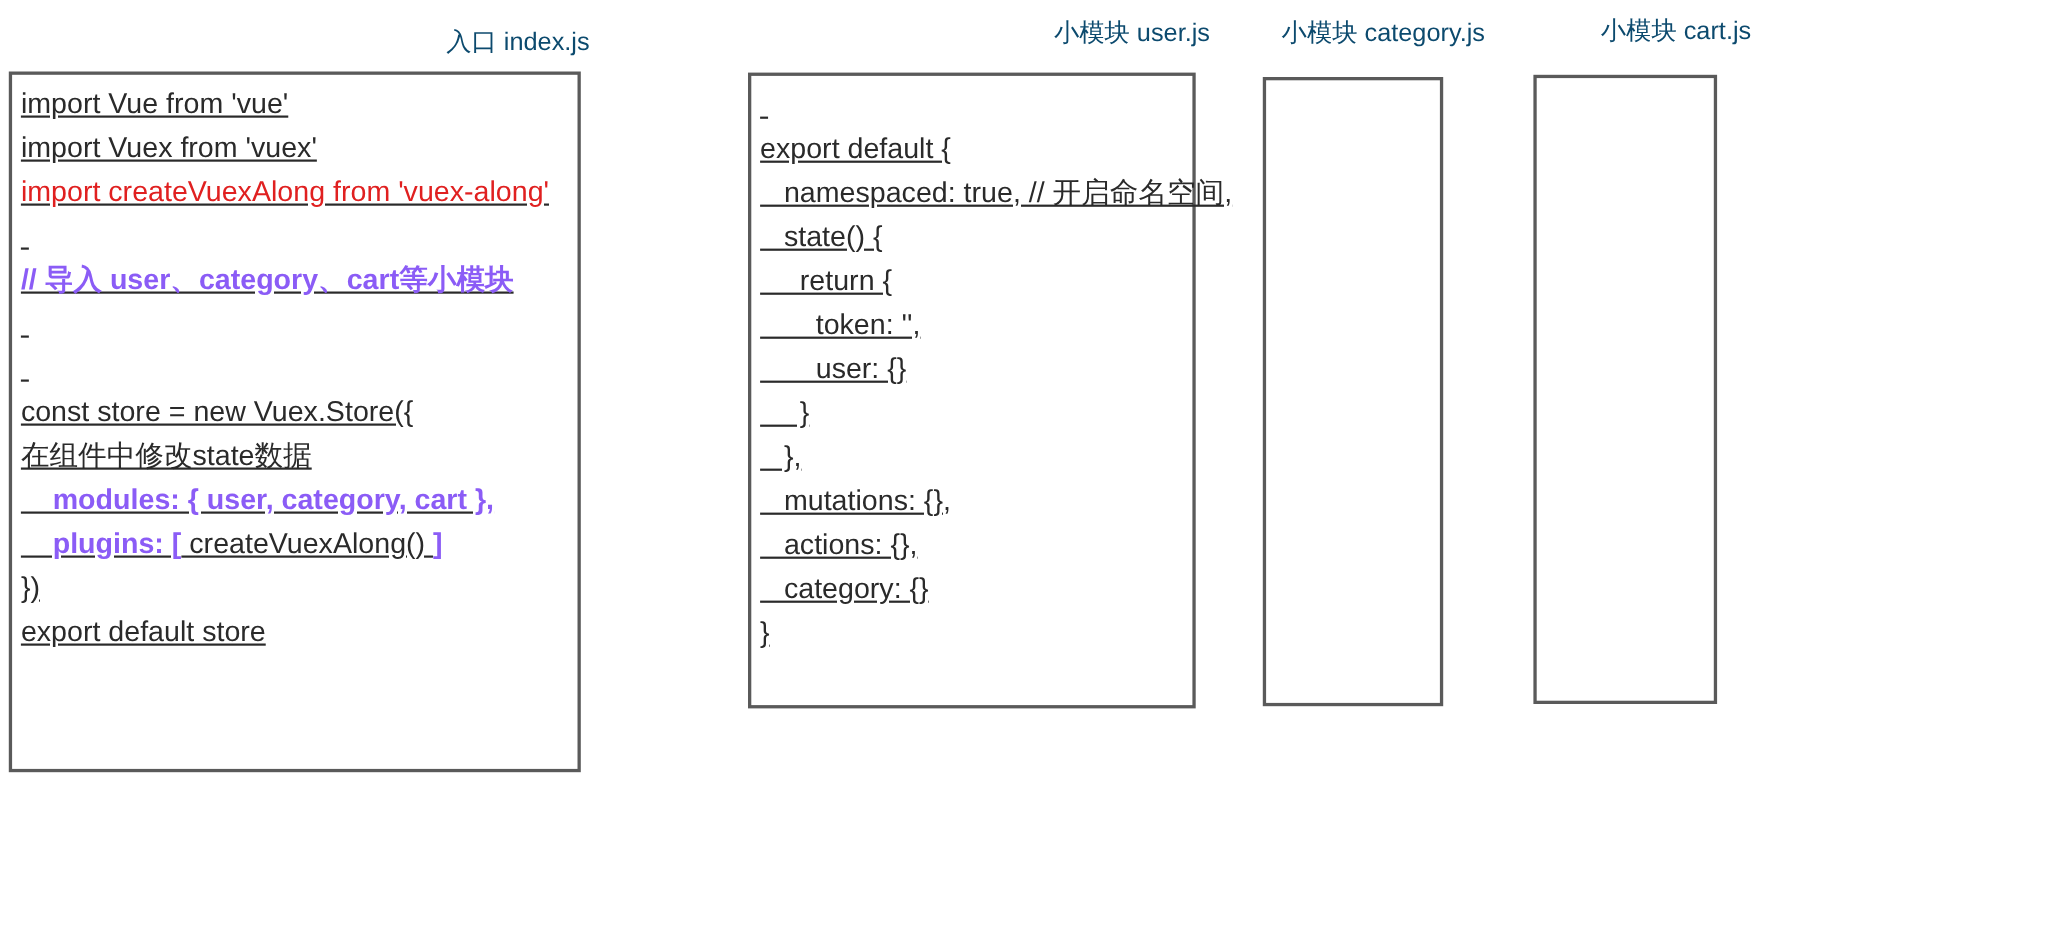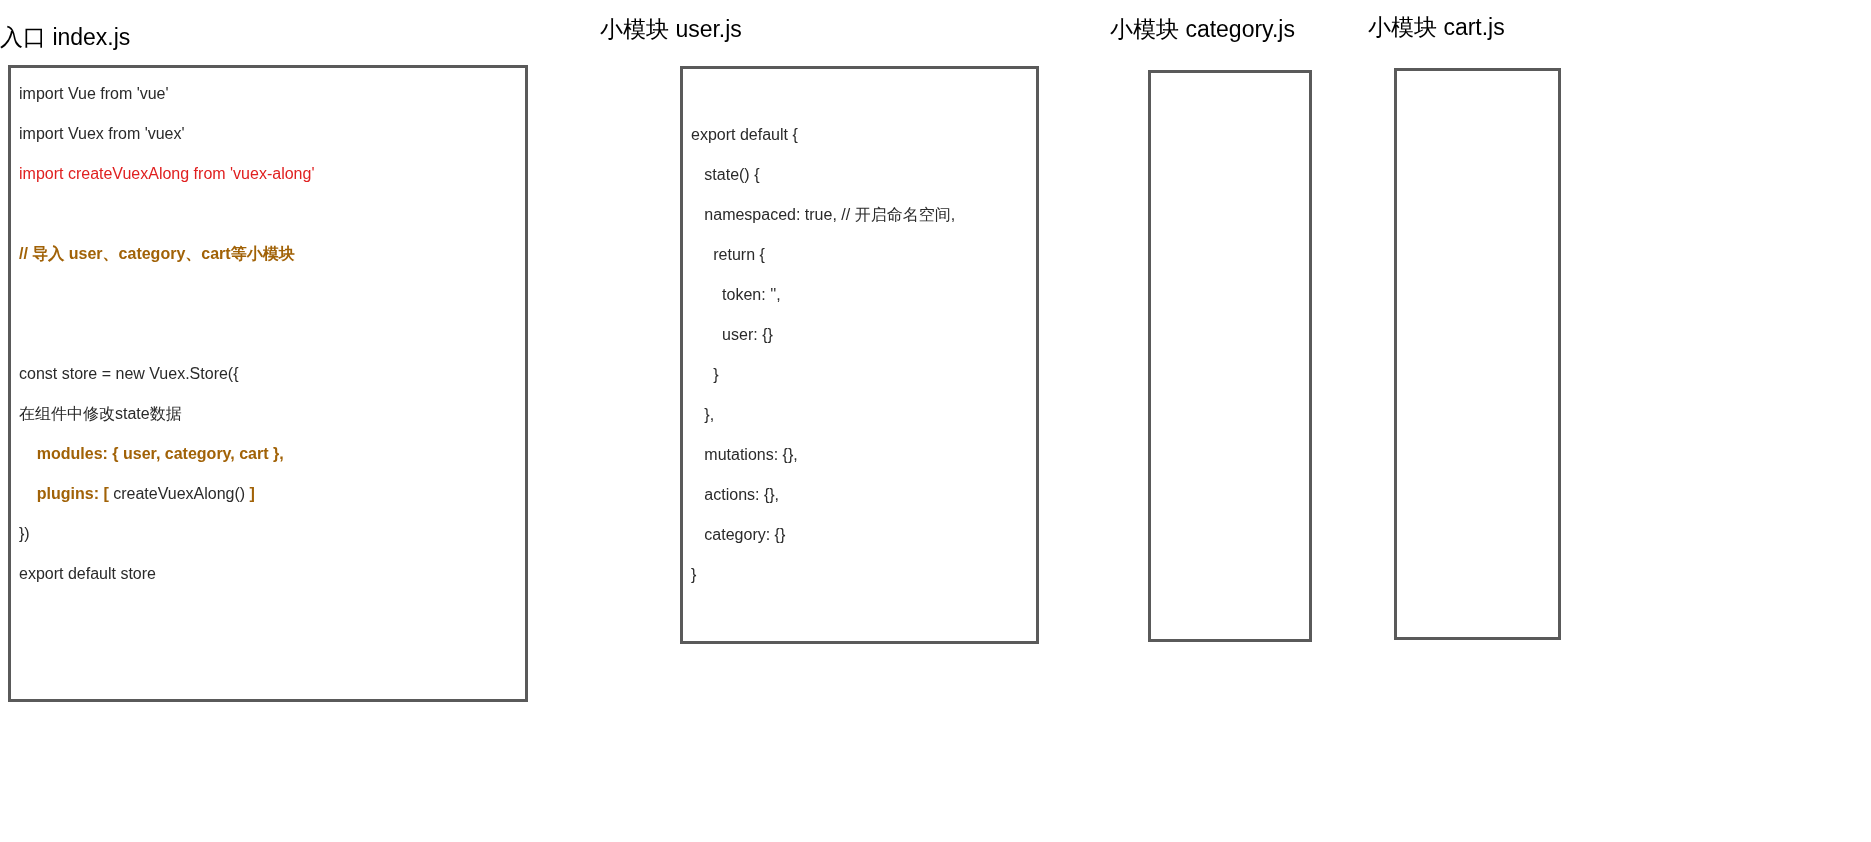--- a/index.html
+++ b/index.html
@@ -25,69 +25,70 @@
 
   .panel {
     position: absolute;
   }
 
   .panel-title {
     position: absolute;
     top: 0;
     left: 0;
     width: 100%;
-    text-align: left;
+    text-align: right;
     font-size: 23px;
     line-height: 30px;
-    color: #000000;
+    color: #0c4a6e;
     white-space: nowrap;
   }
 
   .code-box {
     position: absolute;
     box-sizing: border-box;
     border: 3px solid #5a5a5a;
     background: #ffffff;
   }
 
   .code-body {
     position: absolute;
     left: 0;
     top: 0;
     padding: 6px 8px 6px 8px;
     box-sizing: border-box;
     width: 100%;
   }
 
   .line {
-    font-size: 16px;
+    font-size: 26px;
     line-height: 40px;
     white-space: pre;
     color: #2a2a2a;
     letter-spacing: 0px;
+    text-decoration: underline;
   }
 
   .red {
     color: #e02020;
     margin-top: 40px;
   }
   .red-bold {
-    color: #a16207;
+    color: #8b5cf6;
     font-weight: bold;
   }
   .blk {
     color: #2a2a2a;
   }
 
   
   #panel-index      { left: 0px;    top: 22px;  width: 536px; }
   #panel-index .code-box   { left: 8px;  top: 43px;  width: 520px; height: 637px; }
 
   #panel-user       { left: 600px;  top: 14px;  width: 500px; }
-  #panel-user .code-box    { left: 80px; top: 52px;  width: 359px; height: 578px; }
+  #panel-user .code-box    { left: 80px; top: 52px;  width: 407px; height: 578px; }
 
   #panel-category   { left: 1110px; top: 14px;  width: 240px; }
   #panel-category .code-box{ left: 38px; top: 56px;  width: 164px; height: 572px; }
 
   #panel-cart       { left: 1368px; top: 12px;  width: 224px; }
   #panel-cart .code-box    { left: 26px; top: 56px;  width: 167px; height: 572px; }
 </style>
 </head>
 <body>
 
@@ -113,22 +114,22 @@
         </div>
     </div>
   </div>
 
   <div class="panel" id="panel-user">
     <div class="panel-title">小模块 user.js</div>
     <div class="code-box">
       <div class="code-body" id="body-user">
           <div class="line"><span class="blank"> </span></div>
           <div class="line"><span class="blk">export default {</span></div>
+          <div class="line"><span class="blk">   namespaced: true, // 开启命名空间,</span></div>
           <div class="line"><span class="blk">   state() {</span></div>
-          <div class="line"><span class="blk">   namespaced: true, // 开启命名空间,</span></div>
           <div class="line"><span class="blk">     return {</span></div>
           <div class="line"><span class="blk">       token: '',</span></div>
           <div class="line"><span class="blk">       user: {}</span></div>
           <div class="line"><span class="blk">     }</span></div>
           <div class="line"><span class="blk">   },</span></div>
           <div class="line"><span class="blk">   mutations: {},</span></div>
           <div class="line"><span class="blk">   actions: {},</span></div>
           <div class="line"><span class="blk">   category: {}</span></div>
           <div class="line"><span class="blk">}</span></div>
         </div>

